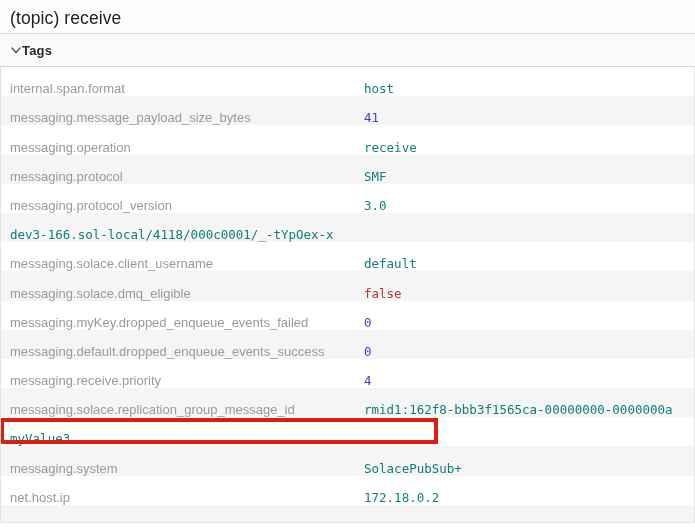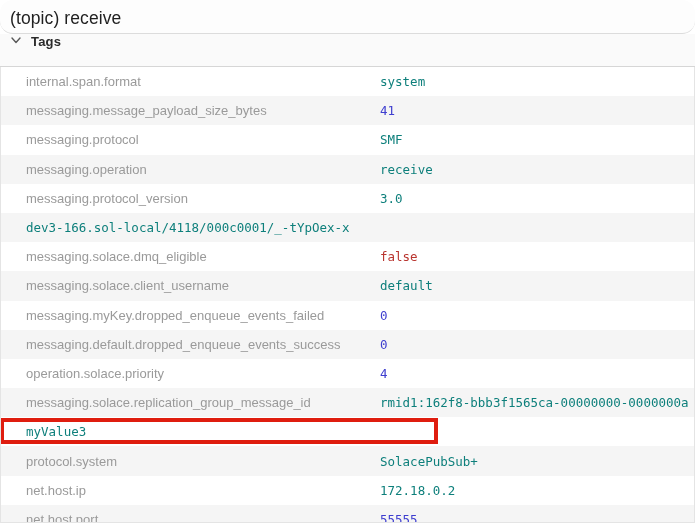--- a/index.html
+++ b/index.html
@@ -1,32 +1,32 @@
 <!DOCTYPE html>
 <html style="--string-value: #0d7f7b; --number-value: #3e3ecf; --boolean-value: #b9352f; --key-text: #9a9a9a; --row-alt-bg: #f5f5f5; --highlight-border: #df1d0f;"><head>
 <meta charset="utf-8">
 <style>
   * { margin:0; padding:0; box-sizing:border-box; }
   html,body { width:695px; height:527px; overflow:hidden; background:#ffffff;
               font-family:"Liberation Sans", sans-serif; }
 
   
-  .title-bar { height:34px; padding:7px 10px 0; border-bottom:1px solid #dcdcdc; background:#fdfdfd;border-radius:13px; }
+  .title-bar { height:34px; padding:7px 10px 0; border-bottom:1px solid #dcdcdc; background:#fdfdfd; }
   .title-bar h1 { font-size:17.5px; line-height:22px; font-weight:400; color:#1f1f1f; letter-spacing:0.1px; }
 
   
-  .tags-header { height:33px; padding:0 10px; display:flex; align-items:flex-start; gap:9px;
+  .tags-header { height:33px; padding:0 10px; display:flex; align-items:center; 
                  background:#fafafa; border-bottom:1px solid #d6d6d6; cursor:pointer; }
   .tags-header .chev { display:flex; align-items:center; }
   .tags-header .label { font-size:13px; font-weight:700; color:#2a2a2a; letter-spacing:0.2px; }
 
   
   .kv-table { height:456px; overflow:hidden; background:#ffffff;
               border-left:1px solid #e4e4e4; border-right:1px solid #e4e4e4; border-bottom:1px solid #e4e4e4; }
-  .row { position:relative; display:flex; align-items:center; height:29.2px; padding-left:25px; background:#ffffff; }
+  .row { position:relative; display:flex; align-items:flex-end; height:29.2px; padding-left:9px; background:#ffffff; }
   .row:nth-child(even) { background:var(--row-alt-bg, #f5f5f5); }
   .tag-key { flex:0 0 354px; width:354px; color:var(--key-text,#9a9a9a); font-size:13px;
              white-space:nowrap; overflow:hidden; }
   .tag-value { font-family:"DejaVu Sans Mono", monospace; font-size:12.5px; white-space:nowrap; }
   .tag-value.v-string  { color:var(--string-value,#0d7f7b); }
   .tag-value.v-number  { color:var(--number-value,#3e3ecf); }
   .tag-value.v-boolean { color:var(--boolean-value,#b9352f); }
 
   
   .highlight-box { display:none; position:absolute; left:-1px; top:0.5px; width:438px; height:26.5px;
@@ -45,83 +45,83 @@
     <svg width="12" height="12" viewBox="0 0 12 12" fill="none">
       <polyline points="2,4 6,8.5 10,4" stroke="#595959" stroke-width="1.4" fill="none" stroke-linecap="round" stroke-linejoin="round"></polyline>
     </svg>
   </span>
   <span class="label">Tags</span>
 </div>
 
 <div class="kv-table">
     <div class="row">
     <span class="tag-key">internal.span.format</span>
-    <span class="tag-value v-string">system</span>
+    <span class="tag-value v-string">host</span>
 
   </div>
     <div class="row">
     <span class="tag-key">messaging.message_payload_size_bytes</span>
     <span class="tag-value v-number">41</span>
 
   </div>
     <div class="row">
-    <span class="tag-key">messaging.protocol</span>
-    <span class="tag-value v-string">SMF</span>
+    <span class="tag-key">messaging.operation</span>
+    <span class="tag-value v-string">receive</span>
 
   </div>
     <div class="row">
-    <span class="tag-key">messaging.operation</span>
-    <span class="tag-value v-string">receive</span>
+    <span class="tag-key">messaging.protocol</span>
+    <span class="tag-value v-string">SMF</span>
 
   </div>
     <div class="row">
     <span class="tag-key">messaging.protocol_version</span>
     <span class="tag-value v-string">3.0</span>
 
   </div>
     <div class="row">
     <span class="tag-value v-string">dev3-166.sol-local/4118/000c0001/_-tYpOex-x</span>
 
   </div>
     <div class="row">
-    <span class="tag-key">messaging.solace.dmq_eligible</span>
-    <span class="tag-value v-boolean">false</span>
+    <span class="tag-key">messaging.solace.client_username</span>
+    <span class="tag-value v-string">default</span>
 
   </div>
     <div class="row">
-    <span class="tag-key">messaging.solace.client_username</span>
-    <span class="tag-value v-string">default</span>
+    <span class="tag-key">messaging.solace.dmq_eligible</span>
+    <span class="tag-value v-boolean">false</span>
 
   </div>
     <div class="row">
     <span class="tag-key">messaging.myKey.dropped_enqueue_events_failed</span>
     <span class="tag-value v-number">0</span>
 
   </div>
     <div class="row">
     <span class="tag-key">messaging.default.dropped_enqueue_events_success</span>
     <span class="tag-value v-number">0</span>
 
   </div>
     <div class="row">
-    <span class="tag-key">operation.solace.priority</span>
+    <span class="tag-key">messaging.receive.priority</span>
     <span class="tag-value v-number">4</span>
 
   </div>
     <div class="row">
     <span class="tag-key">messaging.solace.replication_group_message_id</span>
     <span class="tag-value v-string">rmid1:162f8-bbb3f1565ca-00000000-0000000a</span>
 
   </div>
     <div class="row highlighted">
     <span class="tag-value v-string">myValue3</span>
     <div class="highlight-box"></div>
   </div>
     <div class="row">
-    <span class="tag-key">protocol.system</span>
+    <span class="tag-key">messaging.system</span>
     <span class="tag-value v-string">SolacePubSub+</span>
 
   </div>
     <div class="row">
     <span class="tag-key">net.host.ip</span>
     <span class="tag-value v-string">172.18.0.2</span>
 
   </div>
     <div class="row">
     <span class="tag-key">net.host.port</span>

